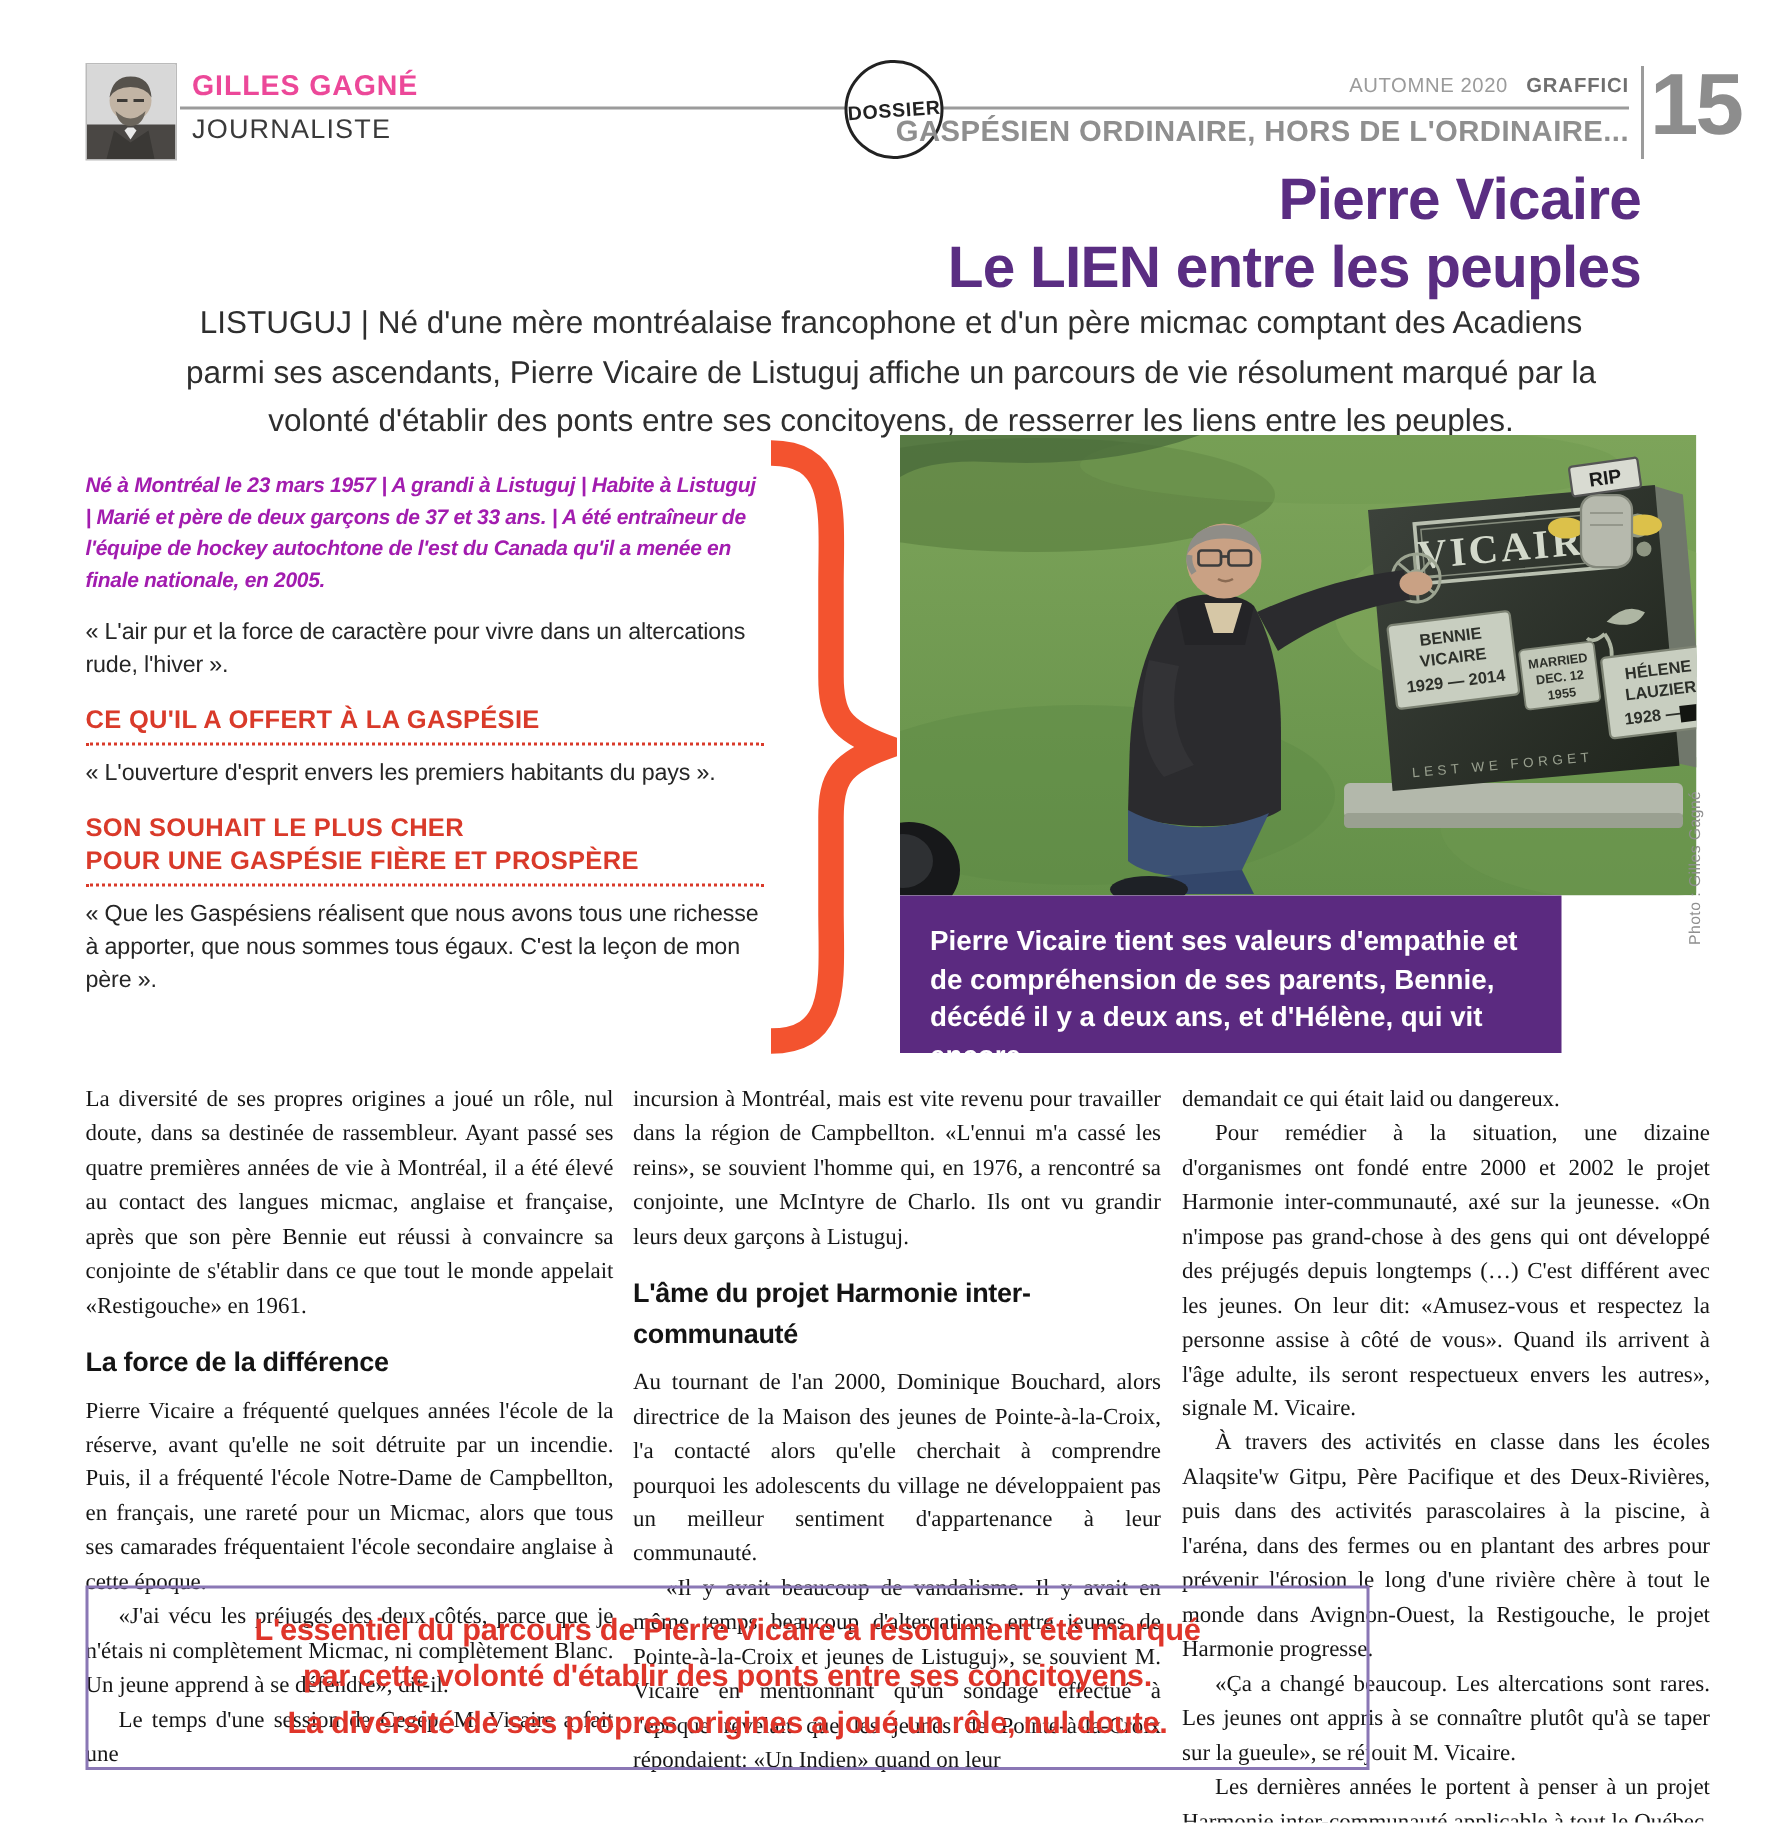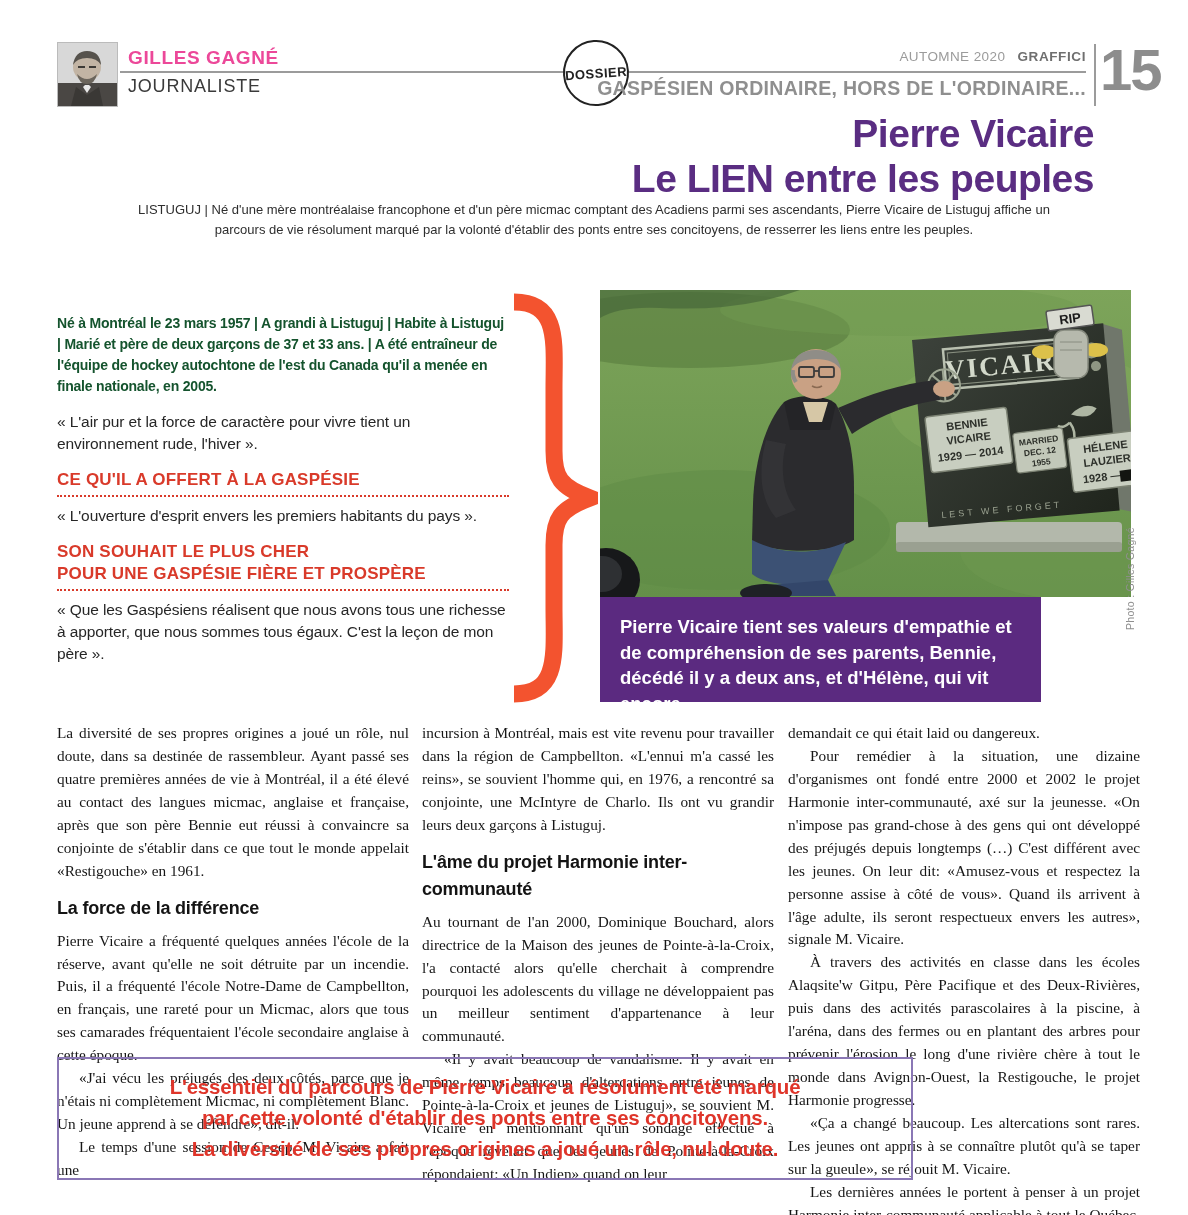--- a/index.html
+++ b/index.html
@@ -22,25 +22,25 @@
   }
   .issue-line { left:700px; top:49px; width:386px; text-align:right; font-size:13.5px; color:#9b9b9b; letter-spacing:.4px; }
   .issue-line b { color:#6f6f6f; margin-left:8px; letter-spacing:.6px; }
   .section-title { left:400px; top:77px; width:686px; text-align:right; font-size:19.5px; font-weight:bold; color:#8f8f8f; letter-spacing:.3px; }
   .page-bar { left:1094px; top:44px; width:2px; height:62px; background:#9b9b9b; }
   .page-num { left:1100px; top:36px; font-size:58px; font-weight:bold; color:#8d8d8d; letter-spacing:-2px; }
 
   
   .title { left:94px; top:112px; width:1000px; text-align:right; font-size:39px; line-height:1.15;
            font-weight:bold; color:#5a2d82; letter-spacing:-.5px; }
-  .lede { left:118px; top:200px; width:952px; text-align:center; font-size:13px; line-height:1.55; color:#2e2e2e; }
+  .lede { left:118px; top:200px; width:952px; text-align:center; font-size:21px; line-height:1.55; color:#2e2e2e; }
 
   
   .bio { left:57px; top:313px; width:452px; font-size:14px; font-weight:bold; line-height:1.5;
-         letter-spacing:-.2px; color:#14532d; }
+         letter-spacing:-.2px; color:#a21caf;font-style:italic; }
   .qa-wrap { left:57px; top:403px; width:452px; }
   .qa { margin-bottom:14px; }
   .qa-h { font-size:17px; font-weight:bold; color:#d93a2a; letter-spacing:.2px; line-height:1.25;
           white-space:pre-line; padding-bottom:5px; border-bottom:2px dotted #d93a2a; }
   .qa-q { font-size:15.5px; line-height:1.42; color:#262626; letter-spacing:-.1px; margin-top:8px; }
 
   
   .brace { left:502px; top:293px; }
   .photo-frame { left:600px; top:290px; width:531px; height:307px; overflow:hidden; }
   .caption-box { left:600px; top:597px; width:441px; height:105px; background:#5b2a80;
@@ -101,21 +101,21 @@
 
 <h1 class="abs title">
   <div>Pierre Vicaire</div>
   <div>Le LIEN entre les peuples</div>
 </h1>
 <p class="abs lede">LISTUGUJ | Né d'une mère montréalaise francophone et d'un père micmac comptant des Acadiens parmi ses ascendants, Pierre Vicaire de Listuguj affiche un parcours de vie résolument marqué par la volonté d'établir des ponts entre ses concitoyens, de resserrer les liens entre les peuples.</p>
 
 <div class="abs bio">Né à Montréal le 23 mars 1957 | A grandi à Listuguj | Habite à Listuguj | Marié et père de deux garçons de 37 et 33 ans. | A été entraîneur de l'équipe de hockey autochtone de l'est du Canada qu'il a menée en finale nationale, en 2005.</div>
 <div class="abs qa-wrap">
     <div class="qa">
-      <p class="qa-q">« L'air pur et la force de caractère pour vivre tient un environnement rude, l'hiver ».</p>
+      <p class="qa-q">« L'air pur et la force de caractère pour vivre dans un altercations rude, l'hiver ».</p>
     </div>
     <div class="qa">
       <h3 class="qa-h">CE QU'IL A OFFERT À LA GASPÉSIE</h3>
       <p class="qa-q">« L'ouverture d'esprit envers les premiers habitants du pays ».</p>
     </div>
     <div class="qa">
       <h3 class="qa-h">SON SOUHAIT LE PLUS CHER
 POUR UNE GASPÉSIE FIÈRE ET PROSPÈRE</h3>
       <p class="qa-q">« Que les Gaspésiens réalisent que nous avons tous une richesse à apporter, que nous sommes tous égaux. C'est la leçon de mon père ».</p>
     </div>

